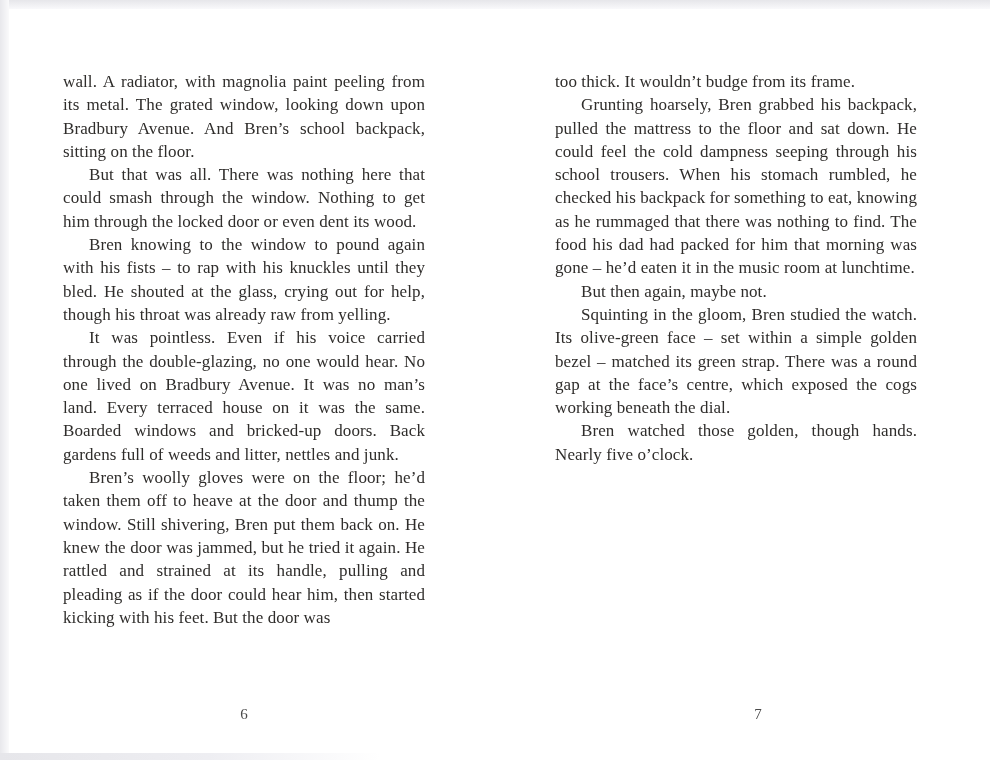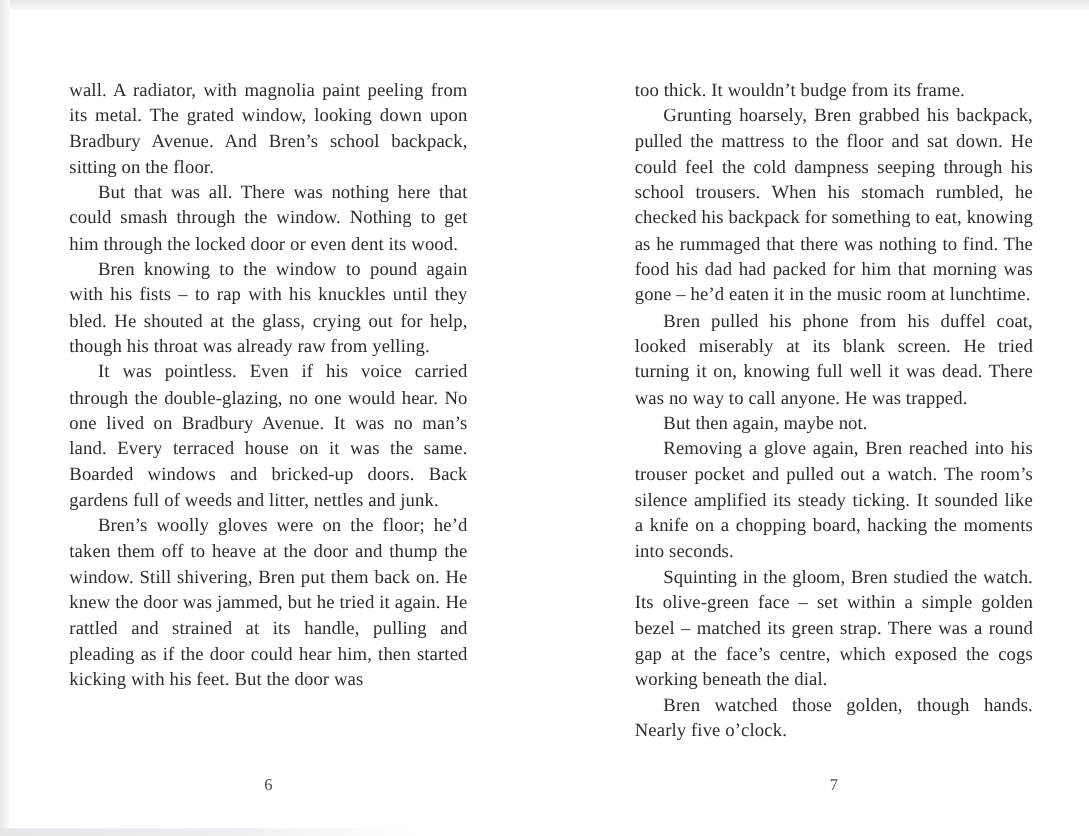--- a/index.html
+++ b/index.html
@@ -31,21 +31,21 @@
     position: absolute; bottom: 0; left: 0;
     width: 380px; height: 7px;
     background: linear-gradient(to right, #e6e6ea 0%, #eeeef2 55%, rgba(255,255,255,0) 100%);
   }
   .page {
     position: absolute;
     top: 70px;
     width: 362px;
   }
   .page-left  { left: 63px; }
-  .page-right { left: 577px; }
+  .page-right { left: 555px; }
   .page p {
     margin: 0;
     padding: 0;
     text-align: justify;
     font-size: 17px;
     line-height: 23.3px;
     color: #2f2d2b;
     letter-spacing: 0.1px;
   }
   .page p.indent { text-indent: 26px; font-family: Liberation Serif, serif; }
@@ -73,23 +73,21 @@
     <p>wall. A radiator, with magnolia paint peeling from its metal. The grated window, looking down upon Bradbury Avenue. And Bren’s school backpack, sitting on the floor.</p>
     <p class="indent">But that was all. There was nothing here that could smash through the window. Nothing to get him through the locked door or even dent its wood.</p>
     <p class="indent">Bren knowing to the window to pound again with his fists – to rap with his knuckles until they bled. He shouted at the glass, crying out for help, though his throat was already raw from yelling.</p>
     <p class="indent">It was pointless. Even if his voice carried through the double-glazing, no one would hear. No one lived on Bradbury Avenue. It was no man’s land. Every terraced house on it was the same. Boarded windows and bricked-up doors. Back gardens full of weeds and litter, nettles and junk.</p>
     <p class="indent">Bren’s woolly gloves were on the floor; he’d taken them off to heave at the door and thump the window. Still shivering, Bren put them back on. He knew the door was jammed, but he tried it again. He rattled and strained at its handle, pulling and pleading as if the door could hear him, then started kicking with his feet. But the door was</p>
   </div>
 
   <div class="page page-right">
     <p>too thick. It wouldn’t budge from its frame.</p>
     <p class="indent">Grunting hoarsely, Bren grabbed his backpack, pulled the mattress to the floor and sat down. He could feel the cold dampness seeping through his school trousers. When his stomach rumbled, he checked his backpack for something to eat, knowing as he rummaged that there was nothing to find. The food his dad had packed for him that morning was gone – he’d eaten it in the music room at lunchtime.</p>
-    <p class="indent">Bren pulled his phone from his duffel coat, looked miserably at its blank screen. He tried turning it on, knowing full well it was dead. There was no way to call anyone. He was trapped.</p>
     <p class="indent">But then again, maybe not.</p>
-    <p class="indent">Removing a glove again, Bren reached into his trouser pocket and pulled out a watch. The room’s silence amplified its steady ticking. It sounded like a knife on a chopping board, hacking the moments into seconds.</p>
     <p class="indent">Squinting in the gloom, Bren studied the watch. Its olive-green face – set within a simple golden bezel – matched its green strap. There was a round gap at the face’s centre, which exposed the cogs working beneath the dial.</p>
     <p class="indent">Bren watched those golden, though hands. Nearly five o’clock.</p>
   </div>
 
   <div class="folio folio-left">6</div>
   <div class="folio folio-right">7</div>
 
 </div>
 
 </body></html>

